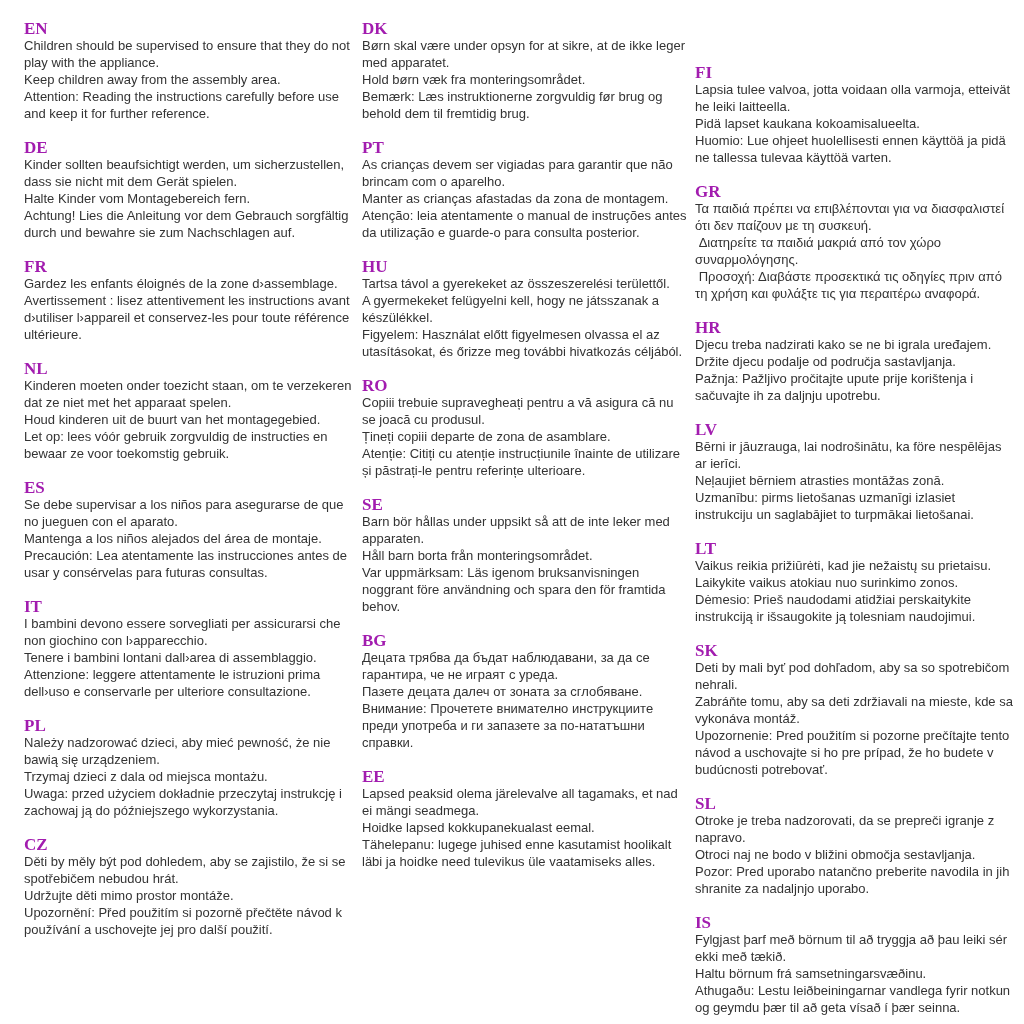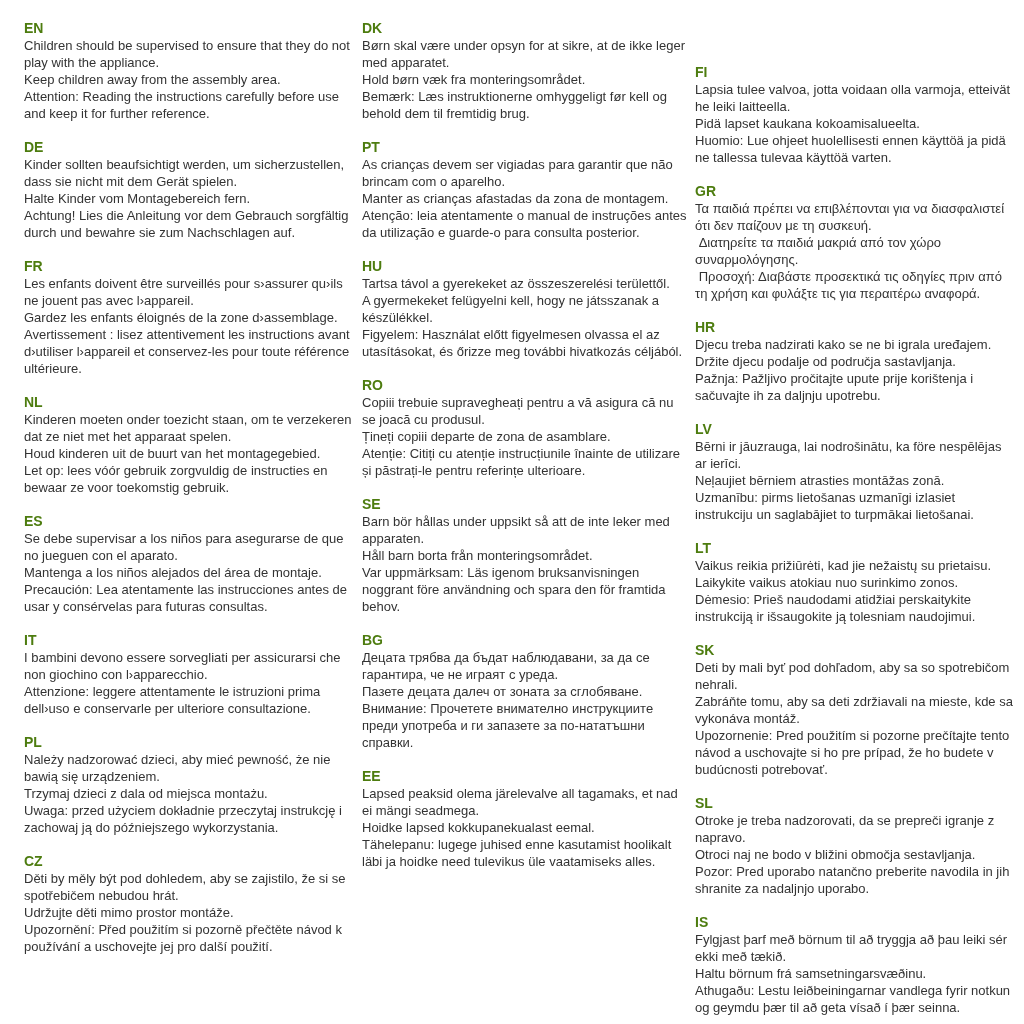--- a/index.html
+++ b/index.html
@@ -29,26 +29,27 @@
     box-sizing: border-box;
     flex: 0 0 auto;
   }
   .col:nth-child(1) { width: 338px; padding-right: 10px; }
   .col:nth-child(2) { width: 333px; padding-right: 8px; }
   .col:nth-child(3) { width: 329px; padding-right: 8px; margin-top: 44px; }
   .lang-section {
     margin: 0 0 17px 0;
   }
   .lang-code {
-    font-size: 14px;
+    font-size: 17px;
     line-height: 17px;
     font-weight: bold;
     margin: 0;
     padding: 0;
-    color: #4d7c0f;
+    color: #a21caf;
+    font-family: Liberation Serif, serif;
   }
   .instruction {
     font-size: 13px;
     line-height: 17px;
     margin: 0;
     padding: 0;
     white-space: pre-wrap;
     color: #333333;
   }
 </style>
@@ -65,60 +66,60 @@
           <p class="instruction">Attention: Reading the instructions carefully before use and keep it for further reference.</p>
         </section>
         <section class="lang-section">
           <h2 class="lang-code">DE</h2>
           <p class="instruction">Kinder sollten beaufsichtigt werden, um sicherzustellen, dass sie nicht mit dem Gerät spielen.</p>
           <p class="instruction">Halte Kinder vom Montagebereich fern.</p>
           <p class="instruction">Achtung! Lies die Anleitung vor dem Gebrauch sorgfältig durch und bewahre sie zum Nachschlagen auf.</p>
         </section>
         <section class="lang-section">
           <h2 class="lang-code">FR</h2>
-          <p class="instruction">Les enfants doivent être surveillés pour s›assurer qu›ils ne jouent pas avec l›appareil.</p>
           <p class="instruction">Gardez les enfants éloignés de la zone d›assemblage.</p>
           <p class="instruction">Avertissement : lisez attentivement les instructions avant d›utiliser l›appareil et conservez-les pour toute référence ultérieure.</p>
         </section>
         <section class="lang-section">
           <h2 class="lang-code">NL</h2>
           <p class="instruction">Kinderen moeten onder toezicht staan, om te verzekeren dat ze niet met het apparaat spelen.</p>
           <p class="instruction">Houd kinderen uit de buurt van het montagegebied.</p>
           <p class="instruction">Let op: lees vóór gebruik zorgvuldig de instructies en bewaar ze voor toekomstig gebruik.</p>
         </section>
         <section class="lang-section">
           <h2 class="lang-code">ES</h2>
           <p class="instruction">Se debe supervisar a los niños para asegurarse de que no jueguen con el aparato.</p>
           <p class="instruction">Mantenga a los niños alejados del área de montaje.</p>
           <p class="instruction">Precaución: Lea atentamente las instrucciones antes de usar y consérvelas para futuras consultas.</p>
         </section>
         <section class="lang-section">
           <h2 class="lang-code">IT</h2>
           <p class="instruction">I bambini devono essere sorvegliati per assicurarsi che non giochino con l›apparecchio.</p>
+          <p class="instruction">Tenere i bambini lontani dall›area di assemblaggio.</p>
           <p class="instruction">Attenzione: leggere attentamente le istruzioni prima dell›uso e conservarle per ulteriore consultazione.</p>
         </section>
         <section class="lang-section">
           <h2 class="lang-code">PL</h2>
           <p class="instruction">Należy nadzorować dzieci, aby mieć pewność, że nie bawią się urządzeniem.</p>
           <p class="instruction">Trzymaj dzieci z dala od miejsca montażu.</p>
           <p class="instruction">Uwaga: przed użyciem dokładnie przeczytaj instrukcję i zachowaj ją do późniejszego wykorzystania.</p>
         </section>
         <section class="lang-section">
           <h2 class="lang-code">CZ</h2>
           <p class="instruction">Děti by měly být pod dohledem, aby se zajistilo, že si se spotřebičem nebudou hrát.</p>
           <p class="instruction">Udržujte děti mimo prostor montáže.</p>
           <p class="instruction">Upozornění: Před použitím si pozorně přečtěte návod k používání a uschovejte jej pro další použití.</p>
         </section>
       </div>
       <div class="col">
         <section class="lang-section">
           <h2 class="lang-code">DK</h2>
           <p class="instruction">Børn skal være under opsyn for at sikre, at de ikke leger med apparatet.</p>
           <p class="instruction">Hold børn væk fra monteringsområdet.</p>
-          <p class="instruction">Bemærk: Læs instruktionerne omhyggeligt før kell og behold dem til fremtidig brug.</p>
+          <p class="instruction">Bemærk: Læs instruktionerne zorgvuldig før brug og behold dem til fremtidig brug.</p>
         </section>
         <section class="lang-section">
           <h2 class="lang-code">PT</h2>
           <p class="instruction">As crianças devem ser vigiadas para garantir que não brincam com o aparelho.</p>
           <p class="instruction">Manter as crianças afastadas da zona de montagem.</p>
           <p class="instruction">Atenção: leia atentamente o manual de instruções antes da utilização e guarde-o para consulta posterior.</p>
         </section>
         <section class="lang-section">
           <h2 class="lang-code">HU</h2>
           <p class="instruction">Tartsa távol a gyerekeket az összeszerelési területtől.</p>

